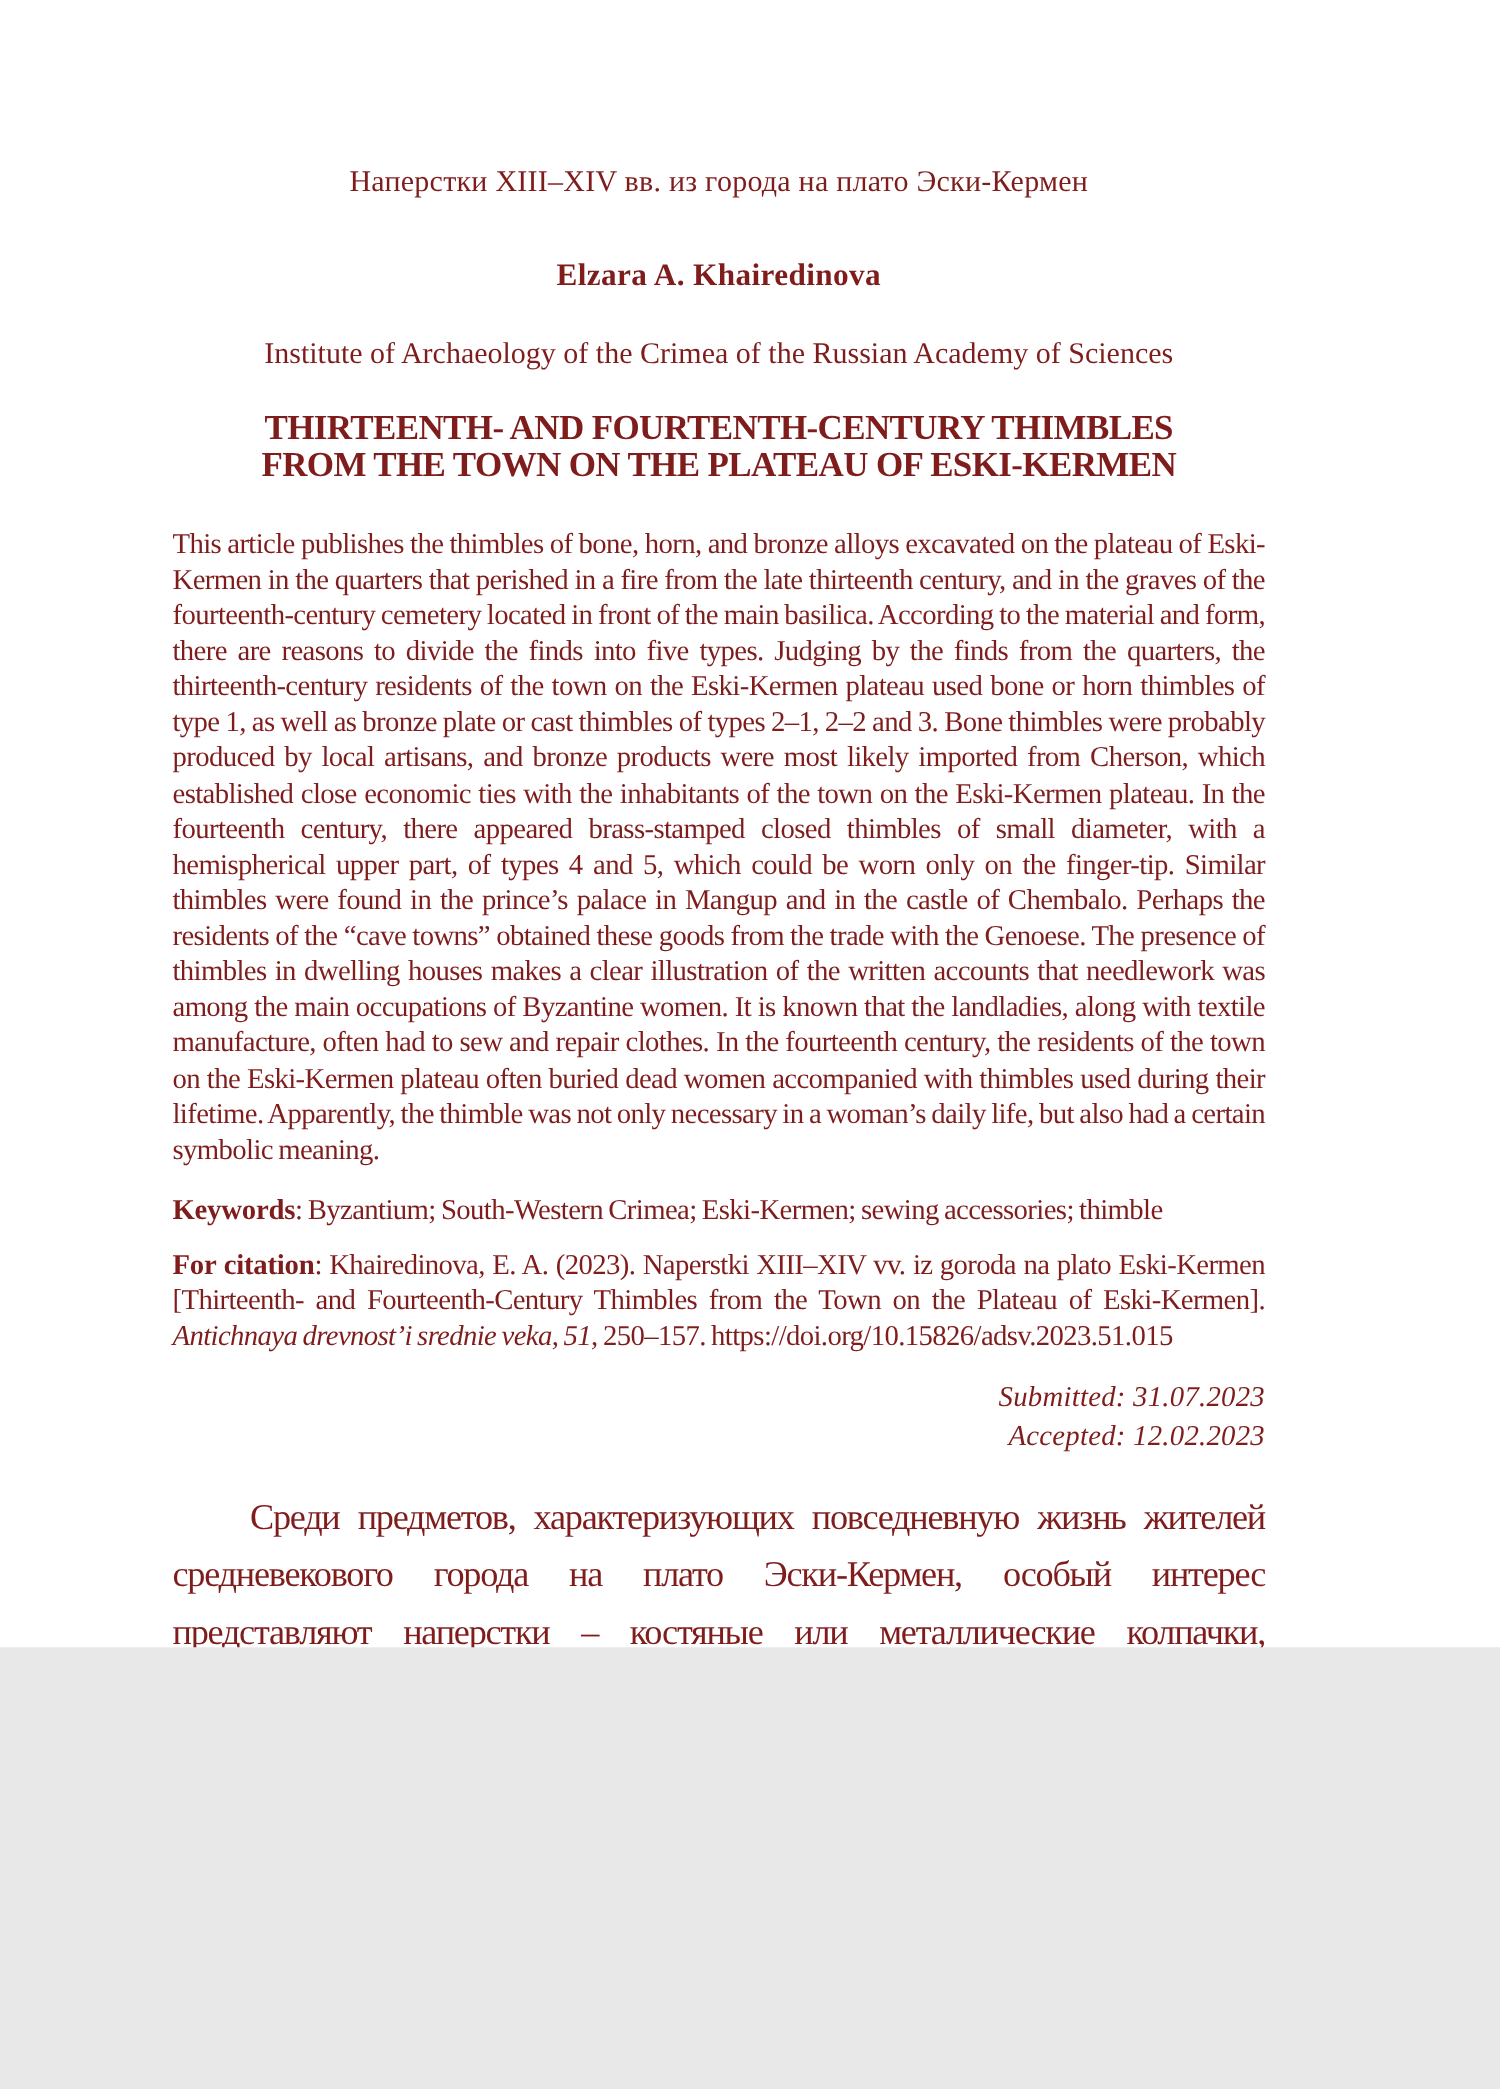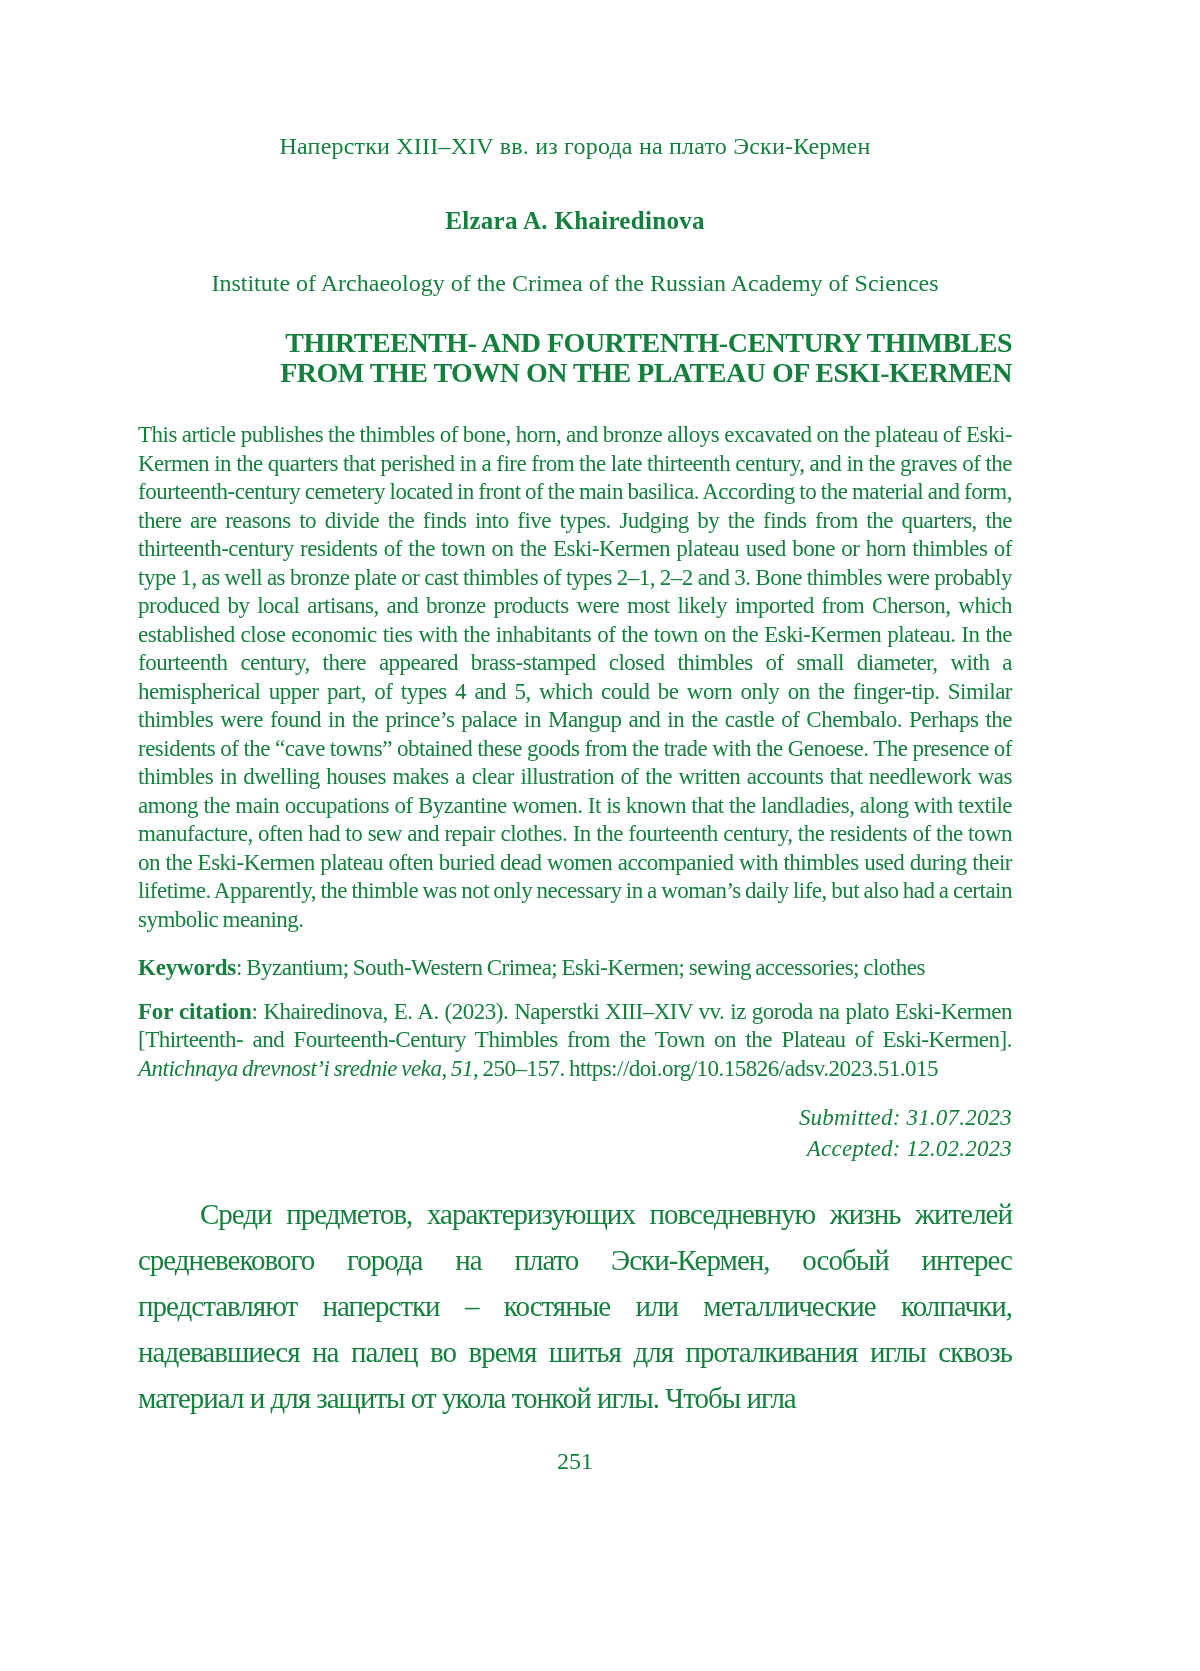--- a/index.html
+++ b/index.html
@@ -3,24 +3,24 @@
 <meta charset="utf-8">
 <style>
   html, body {
     margin: 0;
     padding: 0;
     background: #e8e8e8;
   }
   .page {
     position: relative;
     width: 1200px;
-    height: 1671px;
+    height: 1318px;
     margin: 0 auto;
     background: #ffffff;
-    color: #15803d;
+    color: #7f1d1d;
     font-family: "Liberation Serif", serif;
     overflow: hidden;
   }
   .content {
     position: absolute;
     left: 138px;
     top: 0;
     width: 874px;
     padding-top: 132px;
   }
@@ -46,21 +46,21 @@
   }
   .affiliation .inst {
     display: block;
     margin-top: 32px;
   }
   .affiliation .city {
     font-style: normal;
     display: block;
   }
   .article-title {
-    text-align: right;
+    text-align: center;
     font-weight: bold;
     font-size: 28px;
     line-height: 30px;
     letter-spacing: -0.5px;
     margin: 30px 0 0 0;
   }
   .abstract, .keywords, .citation {
     margin: 0;
     font-size: 23px;
     line-height: 28.5px;
@@ -106,21 +106,21 @@
     <div class="author-name">Elzara A. Khairedinova</div>
 
     <div class="affiliation">
       <span class="inst">Institute of Archaeology of the Crimea of the Russian Academy of Sciences</span>
     </div>
 
     <h1 class="article-title"><span>THIRTEENTH- AND FOURTENTH-CENTURY THIMBLES</span><br><span>FROM THE TOWN ON THE PLATEAU OF ESKI-KERMEN</span></h1>
 
     <p class="abstract">This article publishes the thimbles of bone, horn, and bronze alloys excavated on the plateau of Eski-Kermen in the quarters that perished in a fire from the late thirteenth century, and in the graves of the fourteenth-century cemetery located in front of the main basilica. According to the material and form, there are reasons to divide the finds into five types. Judging by the finds from the quarters, the thirteenth-century residents of the town on the Eski-Kermen plateau used bone or horn thimbles of type 1, as well as bronze plate or cast thimbles of types 2–1, 2–2 and 3. Bone thimbles were probably produced by local artisans, and bronze products were most likely imported from Cherson, which established close economic ties with the inhabitants of the town on the Eski-Kermen plateau. In the fourteenth century, there appeared brass-stamped closed thimbles of small diameter, with a hemispherical upper part, of types 4 and 5, which could be worn only on the finger-tip. Similar thimbles were found in the prince’s palace in Mangup and in the castle of Chembalo. Perhaps the residents of the “cave towns” obtained these goods from the trade with the Genoese. The presence of thimbles in dwelling houses makes a clear illustration of the written accounts that needlework was among the main occupations of Byzantine women. It is known that the landladies, along with textile manufacture, often had to sew and repair clothes. In the fourteenth century, the residents of the town on the Eski-Kermen plateau often buried dead women accompanied with thimbles used during their lifetime. Apparently, the thimble was not only necessary in a woman’s daily life, but also had a certain symbolic meaning.</p>
 
-    <p class="keywords"><b>Keywords</b><span>: Byzantium; South-Western Crimea; Eski-Kermen; sewing accessories; clothes</span></p>
+    <p class="keywords"><b>Keywords</b><span>: Byzantium; South-Western Crimea; Eski-Kermen; sewing accessories; thimble</span></p>
 
     <p class="citation"><b>For citation</b><span>: Khairedinova, E. A. (2023). Naperstki XIII–XIV vv. iz goroda na plato Eski-Kermen [Thirteenth- and Fourteenth-Century Thimbles from the Town on the Plateau of Eski-Kermen]. </span><i>Antichnaya drevnost’i srednie veka</i><span>, </span><i>51</i><span>, 250–157. https://doi.org/10.15826/adsv.2023.51.015</span></p>
 
     <div class="dates">
       <div>Submitted: 31.07.2023</div>
       <div>Accepted: 12.02.2023</div>
     </div>
 
     <p class="body-ru">Среди предметов, характеризующих повседневную жизнь жителей средневекового города на плато Эски-Кермен, особый интерес представляют наперстки – костяные или металлические колпачки, надевавшиеся на палец во время шитья для проталкивания иглы сквозь материал и для защиты от укола тонкой иглы. Чтобы игла</p>
 

